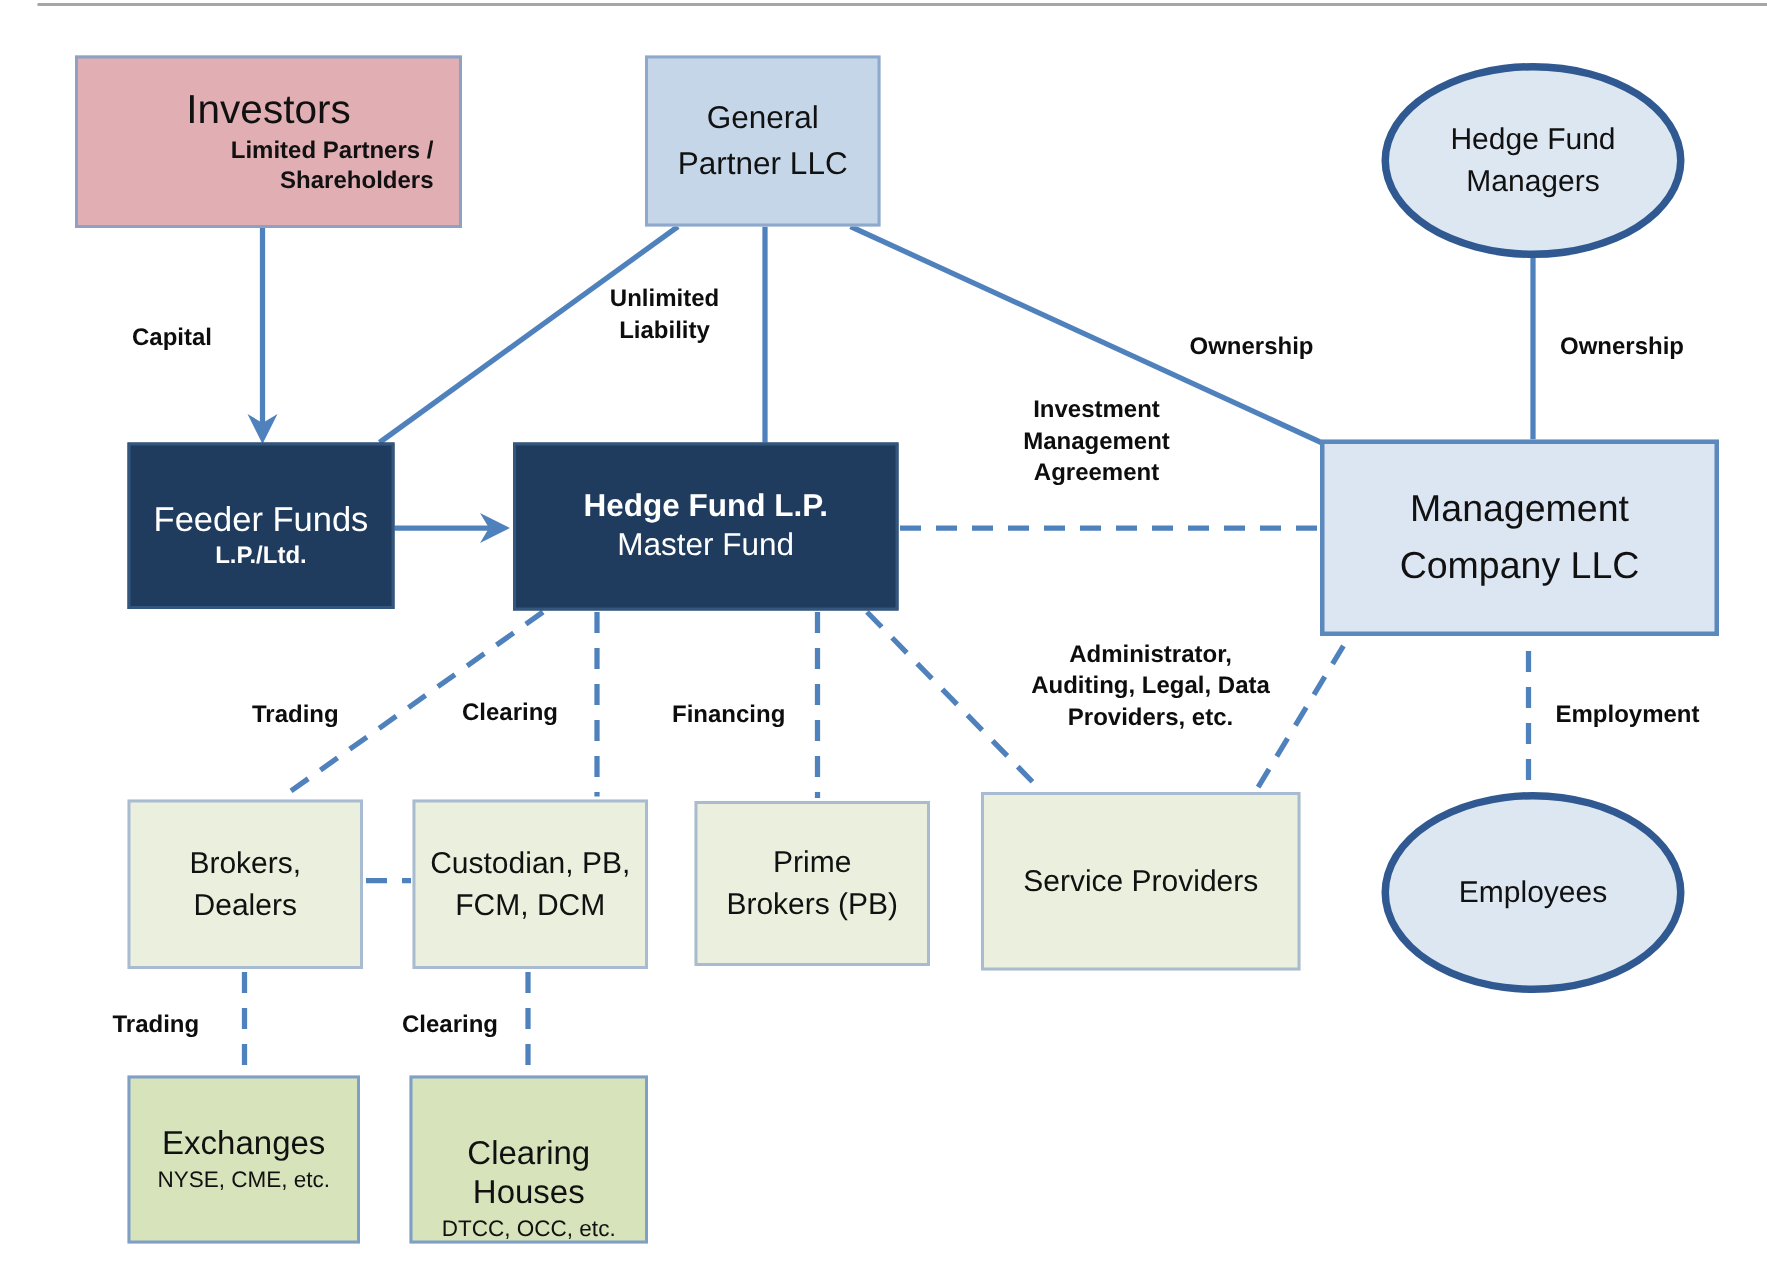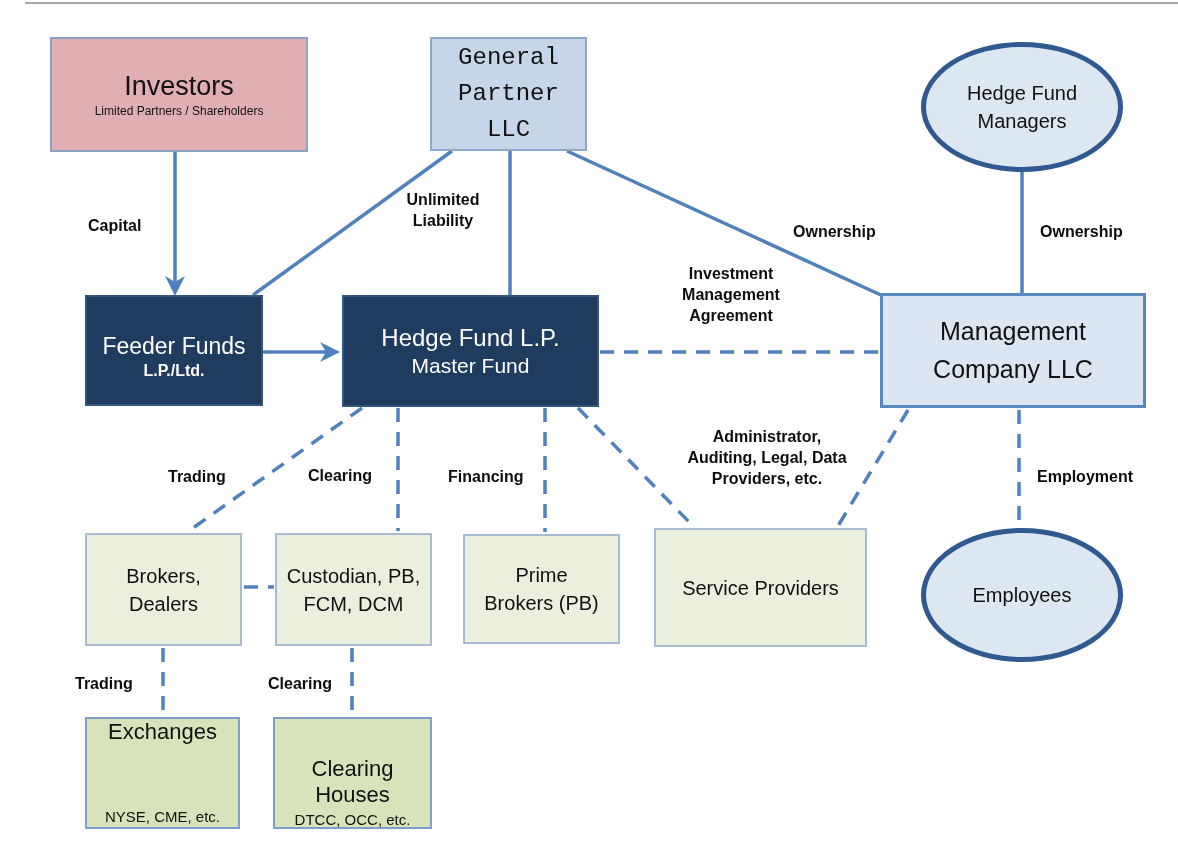--- a/index.html
+++ b/index.html
@@ -10,29 +10,29 @@
            border-top:2px solid #a6a6a6;}
   svg.connectors{position:absolute;left:0;top:0;width:1178px;height:846px;}
 
   .node{position:absolute;box-sizing:border-box;display:flex;flex-direction:column;
         align-items:center;justify-content:center;text-align:center;line-height:1.25;}
   .node .t{display:block;}
   .node .s{display:block;}
 
   .box-investors{background:#e0aeb3;border:2px solid #8ba2c4;}
   .box-investors .t{font-size:27px;}
-  .box-investors .s{font-size:12px;font-weight:normal;line-height:1.3;}
+  .box-investors .s{font-size:16px;font-weight:bold;line-height:1.3;text-align:right;}
 
   .box-gp{background:#c6d6e9;border:2px solid #8fa9cc;}
-  .box-gp .t{font-size:24px;line-height:1.5;font-family:Liberation Mono, monospace;}
+  .box-gp .t{font-size:21px;line-height:1.5;}
 
   .box-navy{background:#1f3b5e;border:2px solid #33567e;color:#ffffff;}
   .box-feeder .t{font-size:23px;margin-top:12px;}
   .box-feeder .s{font-size:16px;font-weight:bold;}
-  .box-hedge .t{font-size:24px;font-weight:normal;}
+  .box-hedge .t{font-size:21px;font-weight:bold;}
   .box-hedge .s{font-size:21px;}
 
   .box-mgmt{background:#dce6f2;border:3px solid #5b88bd;}
   .box-mgmt .t{font-size:25px;line-height:1.5;}
 
   .ellipse{background:#dde7f2;border:5px solid #2f5990;border-radius:50%;}
   .ellipse .t{font-size:20px;line-height:1.4;}
 
   .box-green{background:#ebf0de;border:2px solid #a9bbd1;}
   .box-green .t{font-size:20px;line-height:1.4;}
@@ -97,21 +97,21 @@
   <div class="node box-navy box-feeder" style="left:85px;top:295px;width:178px;height:111px;">
     <span class="t">Feeder Funds</span>
     <span class="s">L.P./Ltd.</span>
   </div>
 
   <div class="node box-navy box-hedge" style="left:342px;top:295px;width:257px;height:112px;">
     <span class="t">Hedge Fund L.P.</span>
     <span class="s">Master Fund</span>
   </div>
 
-  <div class="node box-mgmt" style="left:880px;top:293px;width:266px;height:115px;justify-content:center;">
+  <div class="node box-mgmt" style="left:880px;top:293px;width:266px;height:131px;justify-content:center;">
     <span class="t" style="width:190px;">Management Company LLC</span>
   </div>
 
   <div class="node box-green" style="left:85px;top:533px;width:157px;height:113px;">
     <span class="t" style="width:100px;">Brokers, Dealers</span>
   </div>
 
   <div class="node box-green" style="left:275px;top:533px;width:157px;height:113px;">
     <span class="t" style="width:140px;">Custodian, PB, FCM, DCM</span>
   </div>
@@ -121,21 +121,21 @@
   </div>
 
   <div class="node box-green" style="left:654px;top:528px;width:213px;height:119px;">
     <span class="t">Service Providers</span>
   </div>
 
   <div class="node ellipse" style="left:921px;top:528px;width:202px;height:134px;">
     <span class="t">Employees</span>
   </div>
 
-  <div class="node box-green2" style="left:85px;top:717px;width:155px;height:112px;justify-content:space-between;">
+  <div class="node box-green2" style="left:85px;top:717px;width:155px;height:112px;">
     <span class="t">Exchanges</span>
     <span class="s">NYSE, CME, etc.</span>
   </div>
 
   <div class="node box-green2" style="left:273px;top:717px;width:159px;height:112px;">
     <span class="t" style="width:90px;margin-top:39px;">Clearing Houses</span>
     <span class="s">DTCC, OCC, etc.</span>
   </div>
 
   <div class="edge-label" style="left:88px;top:216px;">Capital</div>

